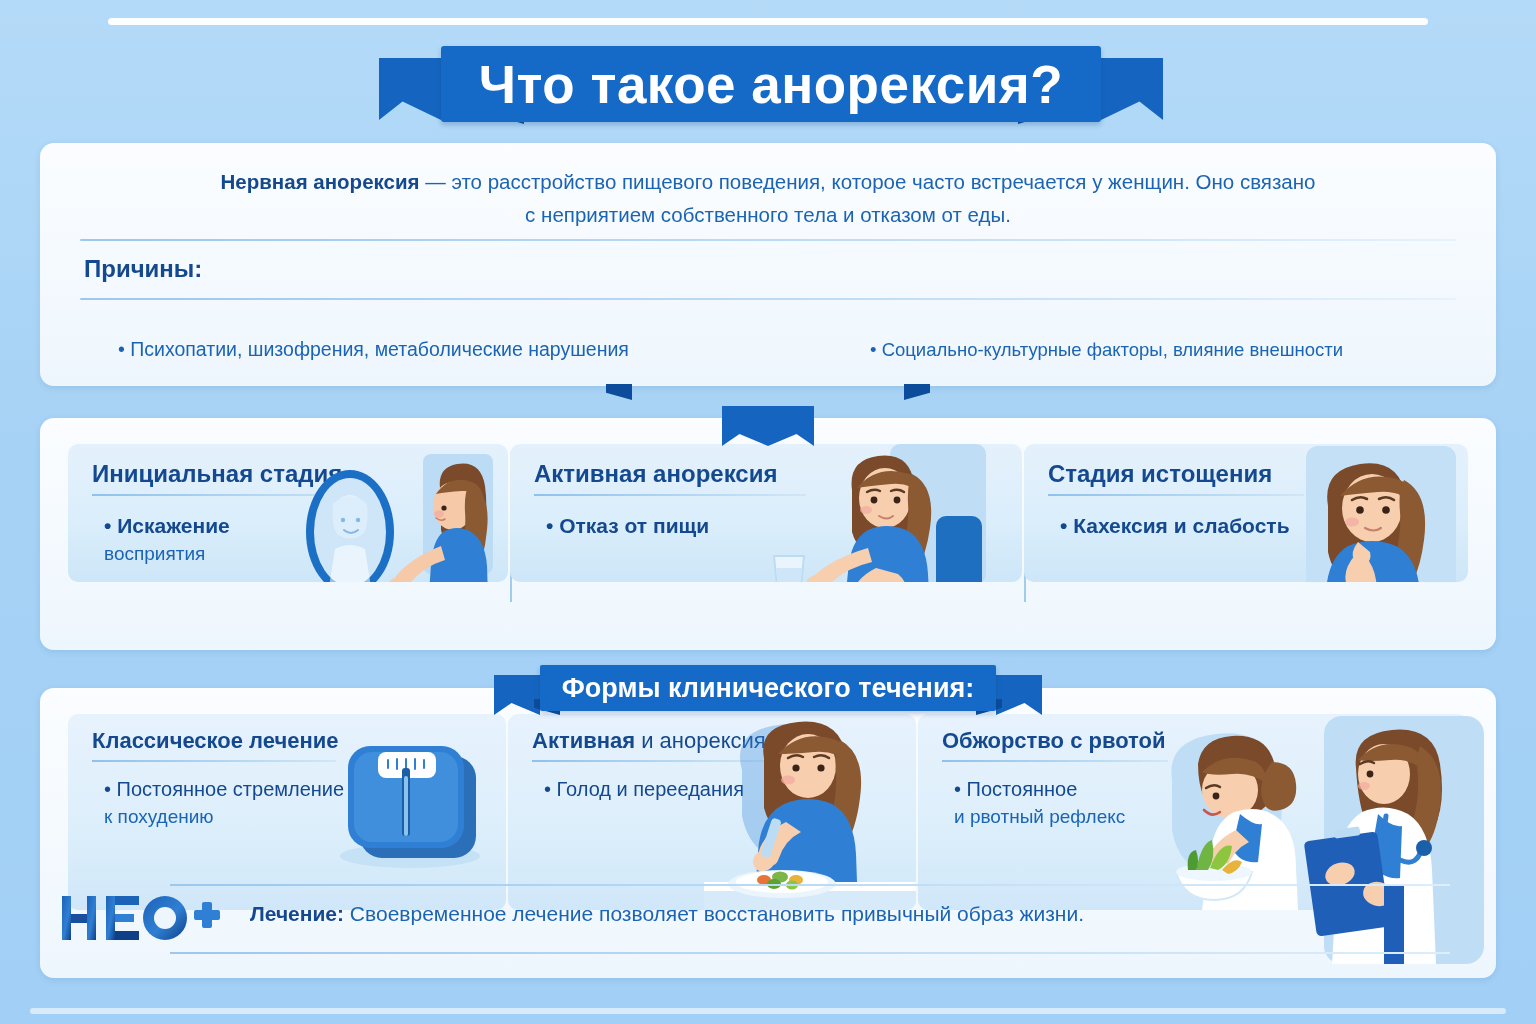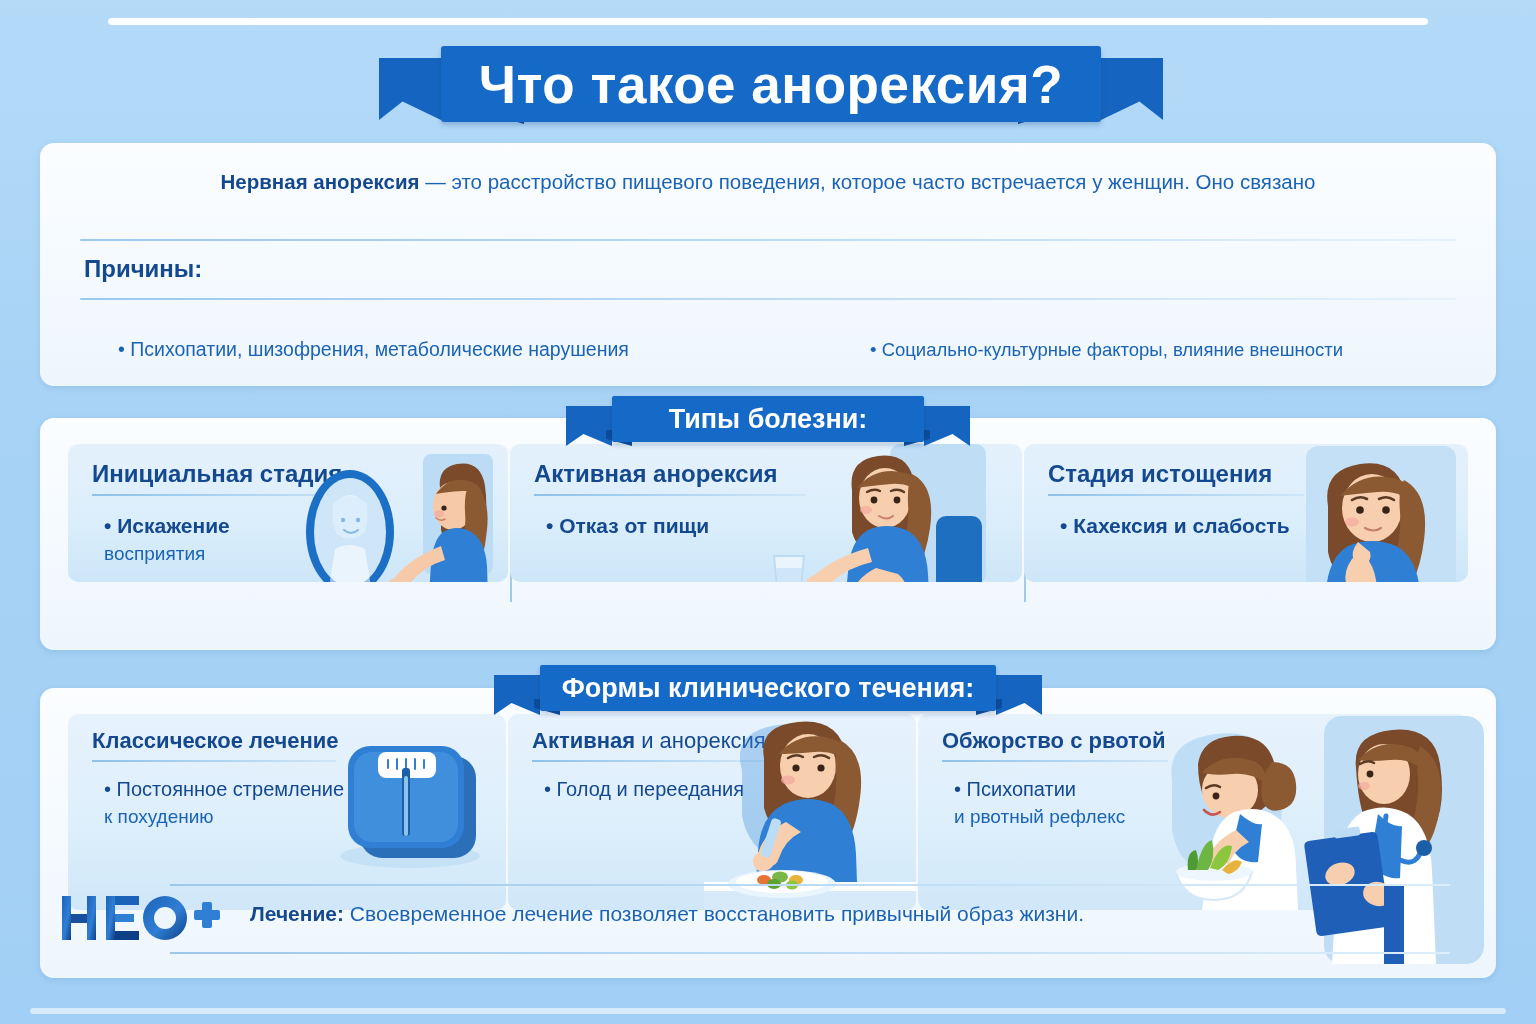--- a/index.html
+++ b/index.html
@@ -179,20 +179,21 @@
     <div class="fold l" style="left:112px;bottom:-2px;"></div>
     <div class="fold r" style="right:112px;bottom:-2px;"></div>
   </div>
 
   <div class="panel" id="intro-panel">
 
     <div class="intro-text">
       <span class="l1">
         <span class="lead">Нервная анорексия</span><span> — это расстройство пищевого поведения, которое часто встречается у женщин. Оно связано</span>
       </span>
+      <span class="l2">с неприятием собственного тела и отказом от еды.</span>
     </div>
 
     <div class="hr" id="intro-hr1"></div>
 
     <div class="causes-title">Причины:</div>
 
     <div class="hr" id="intro-hr2"></div>
 
     <div class="cause" id="cause-0">
       <span class="dot">•</span>
@@ -336,21 +337,20 @@
           <path d="M72 96 q-8 10 -4 18 q4 8 12 4 q6 -4 4 -12" fill="#f7cfae"></path>
 
           <path d="M40 150 q40 -14 82 -4 l4 34 h-94z" fill="#f7cfae"></path>
         </svg>
       </div>
     </div>
   </div>
 
   <div class="ribbon sec-ribbon" id="types-ribbon">
     <div class="tail left"></div>
-    <div class="plate">Типы болезни:</div>
     <div class="tail right"></div>
     <div class="fold l" style="left:40px;bottom:-4px;"></div>
     <div class="fold r" style="right:40px;bottom:-4px;"></div>
   </div>
 
   <div class="panel" id="forms-panel">
 
     <div class="fcard f0">
       <div class="card-head">Классическое лечение</div>
       <div class="head-rule" style="width:244px;"></div>
@@ -425,21 +425,21 @@
       </div>
     </div>
 
     <div class="vdiv" style="left:878px;top:40px;height:164px;"></div>
 
     <div class="fcard f2">
       <div class="card-head">Обжорство с рвотой</div>
       <div class="head-rule" style="width:226px;"></div>
       <div class="card-bullet" style="max-width:250px;">
         <span>•</span>
-        <span>Психопатии</span>
+        <span>Постоянное</span>
         <span class="sub">и рвотный рефлекс</span>
       </div>
       <div class="illu" style="left:234px;top:6px;width:190px;height:190px;">
         <svg width="190" height="190" viewBox="0 0 190 190">
           <path d="M20 60 q-6 -40 44 -46 q52 -6 62 40 q10 46 -6 74 q-18 32 -54 28 q-40 -6 -46 -46z" fill="#bfdef6"></path>
 
           <path d="M46 44 q4 -26 34 -28 q34 -2 42 26 q8 28 -8 44 q-18 18 -42 10 q-26 -10 -26 -52z" fill="#7a4a2a"></path>
           <path d="M120 42 q22 0 24 22 q2 22 -16 26 q-14 4 -18 -12 q-4 -18 10 -36z" fill="#8b5a33"></path>
           <ellipse cx="78" cy="70" rx="28" ry="28" fill="#f7cfae" transform="rotate(24 78 70)"></ellipse>
           <path d="M50 52 q22 -22 54 -10 q12 8 10 22 q-14 -12 -34 -10 q-22 2 -30 -2z" fill="#8b5a33"></path>

